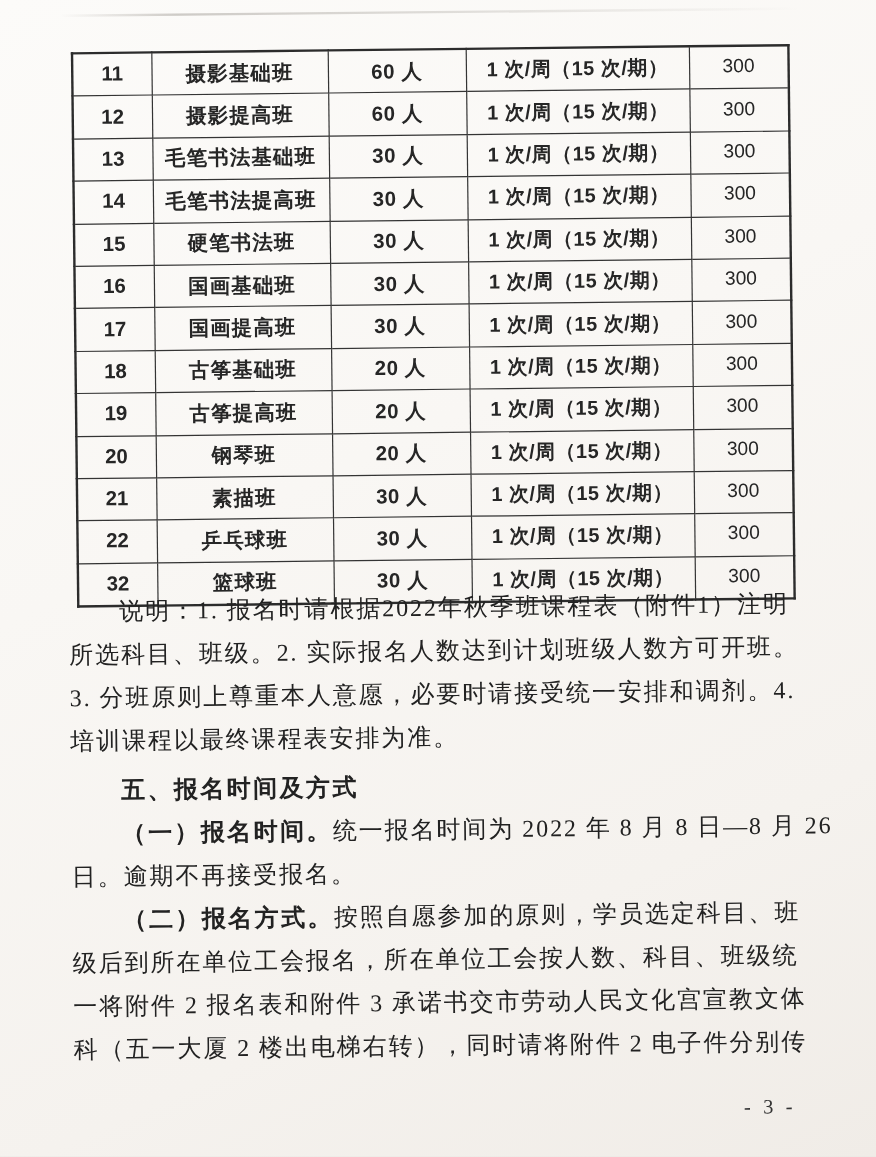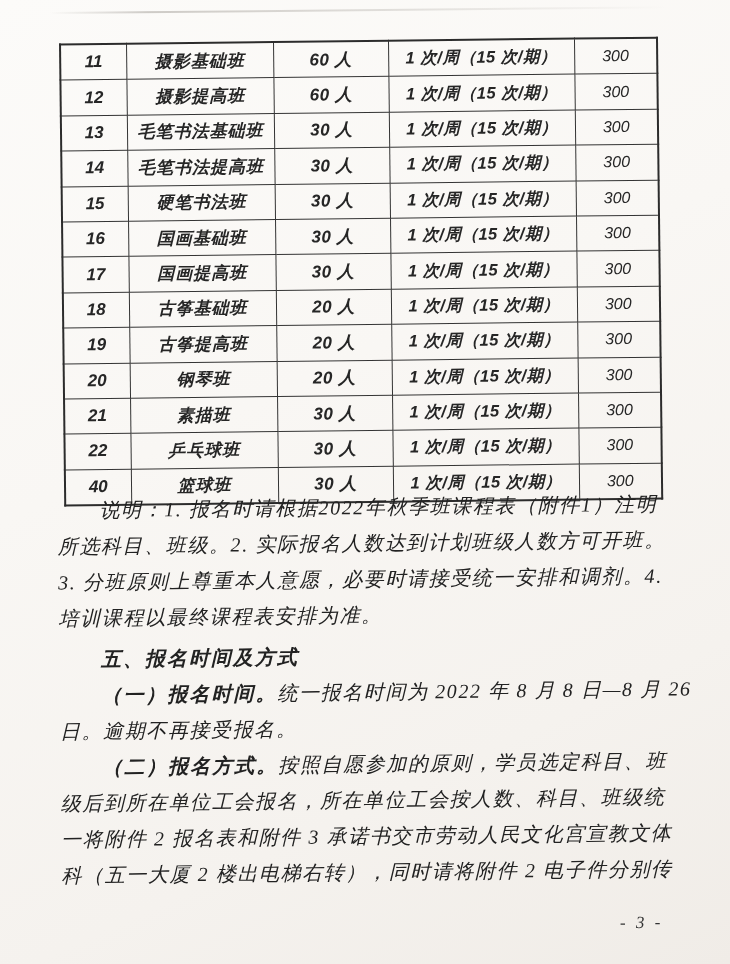--- a/index.html
+++ b/index.html
@@ -6,21 +6,20 @@
   body{
     width:730px;height:964px;
     font-family:"Liberation Serif",serif;
     background:#e9e7e3;
   }
   .sheet{
     position:relative;
     width:730px;height:964px;
     overflow:hidden;
     background:linear-gradient(155deg,#fcfbf9 0%,#f9f7f4 40%,#f5f2ee 75%,#f0ece7 100%);
-    font-style:italic;
   }
   .scan-streak{
     position:absolute;top:9px;left:50px;width:650px;height:2px;
     background:linear-gradient(90deg,rgba(150,145,138,0) 0%,rgba(150,145,138,.45) 15%,rgba(150,145,138,.25) 55%,rgba(150,145,138,0) 95%);
     transform:rotate(-0.55deg);
   }
   .content{
     position:absolute;inset:0;
     transform:rotate(-0.65deg);
     transform-origin:50% 50%;
@@ -163,21 +162,21 @@
             <td class="c4">300</td>
           </tr>
           <tr>
             <td class="c0">22</td>
             <td class="c1">乒乓球班</td>
             <td class="c2">30 人</td>
             <td class="c3">1 次/周（15 次/期）</td>
             <td class="c4">300</td>
           </tr>
           <tr>
-            <td class="c0">40</td>
+            <td class="c0">32</td>
             <td class="c1">篮球班</td>
             <td class="c2">30 人</td>
             <td class="c3">1 次/周（15 次/期）</td>
             <td class="c4">300</td>
           </tr>
         </tbody>
     </table>
 
     <div class="text-block">
       <p class="tl indent">说明：1. 报名时请根据2022年秋季班课程表（附件1）注明</p>

